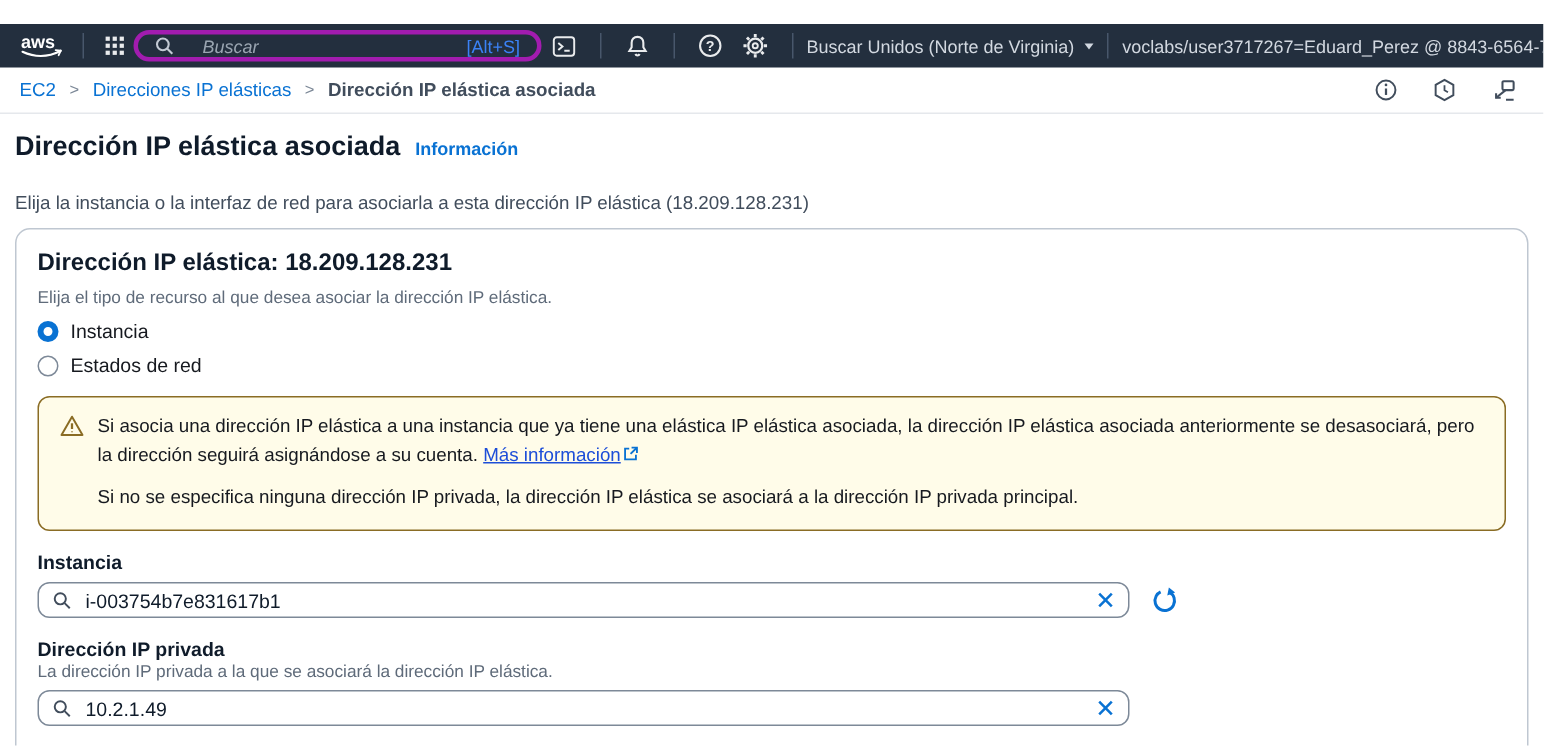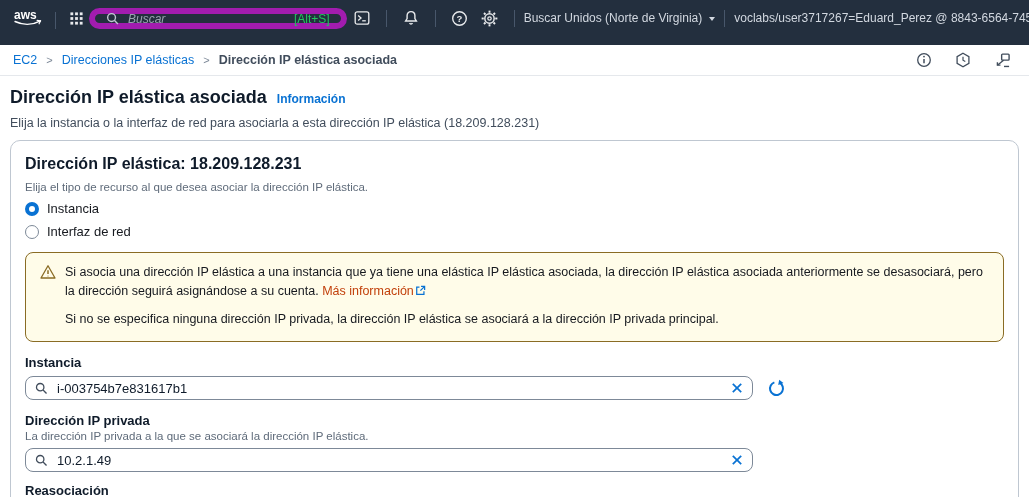--- a/index.html
+++ b/index.html
@@ -2,65 +2,65 @@
 <html><head>
 <meta charset="utf-8">
 <style>
   html,body{margin:0;padding:0;}
   body{
     width:1029px;height:497px;overflow:hidden;background:#fff;
     font-family:"Liberation Sans",sans-serif;color:#16191f;
     -webkit-font-smoothing:antialiased;
   }
   
-  .topbar{height:29px;background:#232f3e;display:flex;align-items:flex-end;padding:0 12px 16px 10px;}
+  .topbar{height:29px;background:#232f3e;display:flex;align-items:center;padding:0 12px 0 10px;margin-top:16px;}
   .tb-div{width:1px;height:17px;background:#48576b;margin:0 9px;flex:none;}
   .icon-btn{display:flex;align-items:center;justify-content:center;width:22px;height:22px;cursor:pointer;flex:none;}
   .aws-logo{display:flex;align-items:center;cursor:pointer;}
-  .search-pill{display:flex;align-items:center;gap:7px;border:6px solid #a21caf;border-radius:12px;
+  .search-pill{display:flex;align-items:center;gap:17px;border:3px solid #a21caf;border-radius:12px;
     height:21px;padding:0 11px;width:322px;margin-left:2px;box-sizing:border-box;}
   .search-pill input{background:transparent;border:none;outline:none;color:#d1d5db;font-style:italic;
     font-size:12px;flex:1;font-family:inherit;min-width:0;}
   .search-pill input::placeholder{color:#9aa5b1;font-style:italic;opacity:1;}
-  .kbd-hint{color:#22c55e;font-size:12px;flex:none;}
+  .kbd-hint{color:#3b82f6;font-size:12px;flex:none;}
   .tb-right{margin-left:auto;display:flex;align-items:center;}
   .tb-right .icon-btn{margin:0 4px;}
   .tb-text{color:#d2d8e0;font-size:12px;display:flex;align-items:center;gap:7px;cursor:pointer;white-space:nowrap;}
   .caret{width:0;height:0;border-left:3.8px solid transparent;border-right:3.8px solid transparent;
     border-top:4.6px solid #d2d8e0;margin-top:1px;}
   
   .breadcrumb-bar{height:30px;display:flex;align-items:center;padding:0 18px 0 13px;border-bottom:1px solid #e5e8ec;}
   .crumb-link{color:#0972d3;font-size:12.5px;cursor:pointer;white-space:nowrap;}
   .crumb-sep{color:#7d8998;font-size:11px;margin:0 9px;}
   .crumb-sep::before{content:">";}
   .crumb-current{color:#414d5c;font-size:12.5px;font-weight:bold;white-space:nowrap;}
   .bc-utils{margin-left:auto;display:flex;align-items:center;gap:21px;}
   .bc-utils .icon-btn{width:18px;height:18px;}
   
   .page-header{padding:11px 16px 0 10px;}
   .title-row{display:flex;align-items:baseline;gap:10px;}
   .page-title{font-size:18px;font-weight:bold;color:#0f1b2a;margin:0;}
   .info-link{color:#0972d3;font-size:12px;font-weight:bold;cursor:pointer;}
-  .page-subtitle{font-size:12.5px;color:#414d5c;margin-top:8px;}
+  .page-subtitle{font-size:12.5px;color:#414d5c;margin-top:20px;}
   
   .card{margin:10px 10px 0;border:1px solid #bfc7d1;border-radius:10px;padding:12px 14px 18px;background:#fff;}
   .card-title{font-size:16px;font-weight:bold;color:#0f1b2a;margin:2px 0 8px;}
   .field-label{font-size:13px;font-weight:bold;color:#0f1b2a;}
   .field-desc{font-size:11.5px;color:#5f6b7a;margin-top:2px;}
   .radio-row{display:flex;align-items:center;gap:8px;margin-top:8px;font-size:13px;cursor:pointer;}
   .radio{width:14px;height:14px;border-radius:50%;box-sizing:border-box;flex:none;}
   .radio.sel{border:4.6px solid #0972d3;background:#fff;}
   .radio.unsel{border:1.5px solid #7d8998;background:#fff;}
   
   .warning{margin-top:13px;background:#fffce9;border:1px solid #8a6c24;border-radius:8px;
     padding:10px 14px 13px;font-size:12.5px;color:#16191f;display:flex;gap:9px;line-height:1.5;}
   .warning .w-icon{flex:none;margin-top:1px;}
   .warning p{margin:0;}
   .warning p + p{margin-top:8px;}
-  .warning .link{color:#c2410c;cursor:pointer;}
+  .warning .link{color:#1d4ed8;text-decoration:underline;cursor:pointer;}
   .ext-icon{display:inline-block;vertical-align:-1px;margin-left:1px;cursor:pointer;}
   
   .field-block{margin-top:13px;}
   .input-row{display:flex;align-items:center;gap:13px;}
   .input-wrap{display:flex;align-items:center;gap:7px;border:1px solid #7d8998;border-radius:8px;height:24px;
     padding:0 9px;width:728px;box-sizing:border-box;background:#fff;margin-top:6px;}
   .input-wrap input{flex:1;border:none;outline:none;font-size:13px;color:#0f1b2a;font-family:inherit;background:transparent;min-width:0;}
   .clear-btn{display:flex;align-items:center;cursor:pointer;flex:none;}
   .refresh-btn{display:flex;align-items:center;cursor:pointer;margin-top:6px;flex:none;}
 </style>
@@ -195,21 +195,21 @@
   <div class="card-title">Dirección IP elástica: 18.209.128.231</div>
 
   <div>
     <div class="field-desc">Elija el tipo de recurso al que desea asociar la dirección IP elástica.</div>
     <div class="radio-row">
       <span class="radio sel"></span>
       <span>Instancia</span>
     </div>
     <div class="radio-row">
       <span class="radio unsel"></span>
-      <span>Interfaz de red</span>
+      <span>Estados de red</span>
     </div>
   </div>
 
   <div class="warning">
     <span class="w-icon">
       <svg width="16" height="16" viewBox="0 0 16 16" fill="none" stroke="#8a6c24" stroke-width="1.3">
         <path d="M8 1.8 L15 14 H1 Z" stroke-linejoin="round"></path>
         <line x1="8" y1="6.2" x2="8" y2="10" stroke-width="1.5"></line>
         <circle cx="8" cy="11.9" r="0.5" fill="#8a6c24" stroke="none"></circle>
       </svg>

